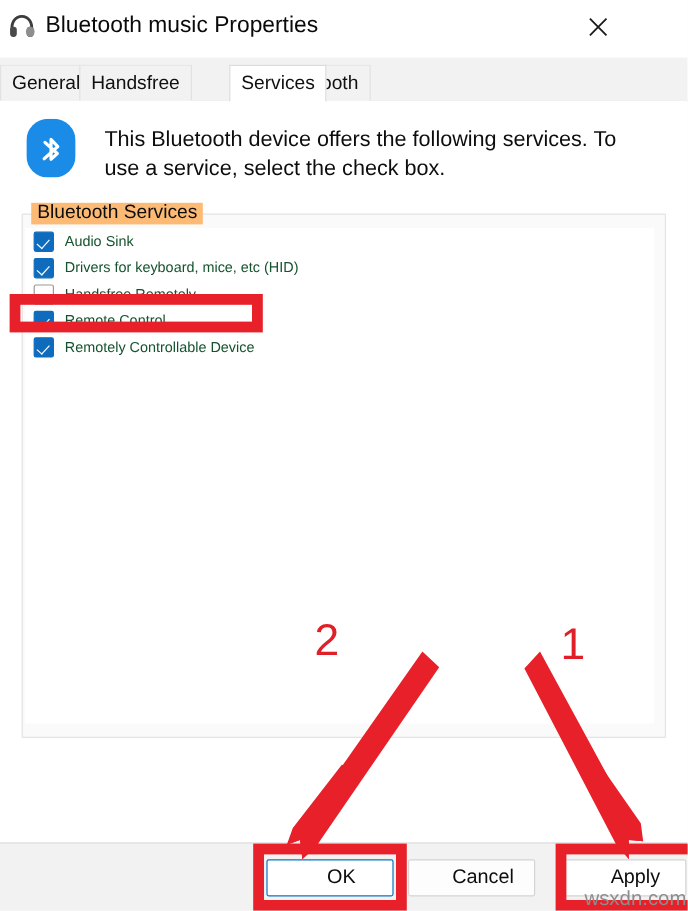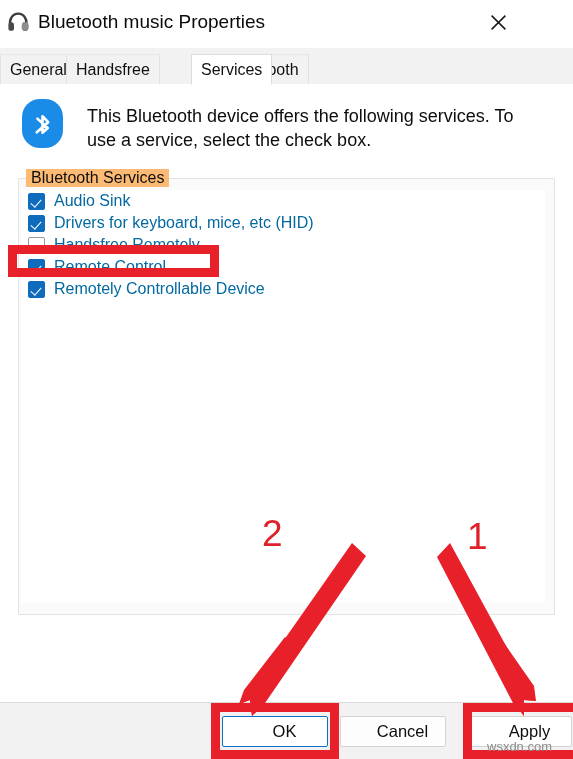--- a/index.html
+++ b/index.html
@@ -163,23 +163,23 @@
     border: solid #ffffff;
     border-width: 0 1.8px 1.8px 0;
     transform: rotate(42deg);
   }
   .cb.off {
     background: #ffffff;
     border: 1px solid #9a9a9a;
   }
   .svc-label {
     margin-left: 9px;
-    font-size: 16px;
+    font-size: 12px;
     line-height: 20px;
-    color: #0369a1;
+    color: #14532d;
     white-space: nowrap;
   }
 
   
   #footer {
     position: absolute;
     left: 0; top: 702px;
     width: 573px; height: 57px;
     background: #f2f2f2;
     border-top: 1px solid #dcdcdc;
@@ -250,21 +250,21 @@
   #arrows {
     position: absolute;
     left: 0; top: 0;
     width: 573px; height: 759px;
     z-index: 21;
     pointer-events: none;
   }
   #watermark {
     position: absolute;
     left: 487px; top: 739px;
-    font-size: 13px;
+    font-size: 17px;
     color: #8d8d8d;
     z-index: 25;
     white-space: nowrap;
   }
 </style>
 </head>
 <body>
 
 <div id="titlebar">
   <div id="title-icon">

